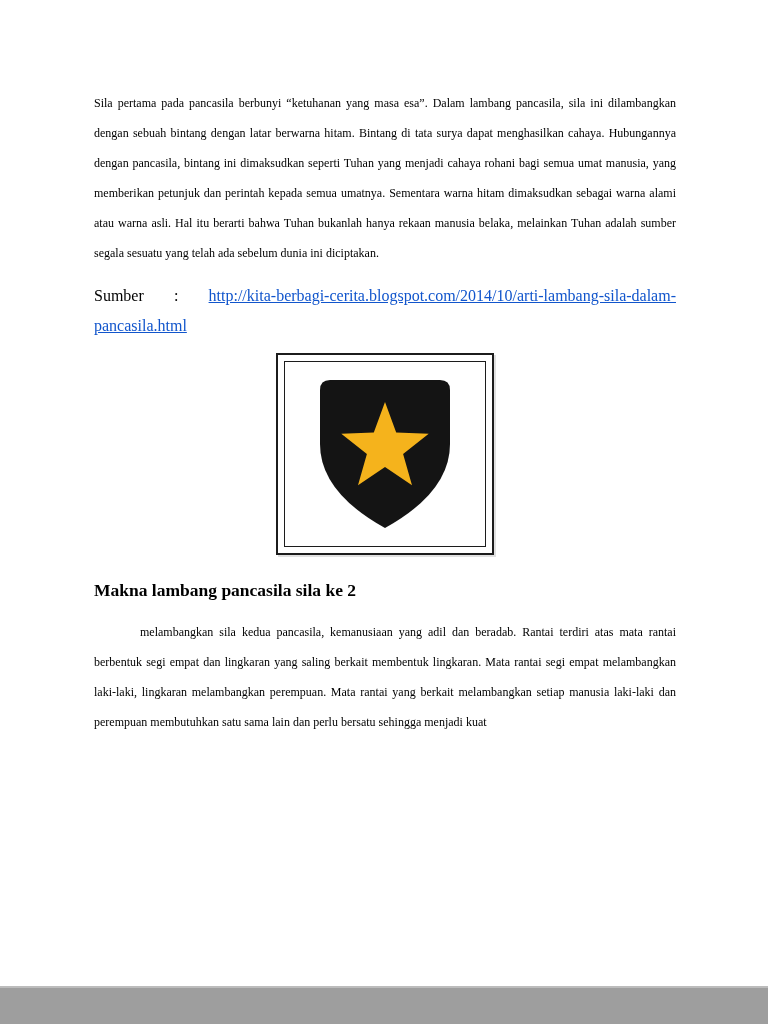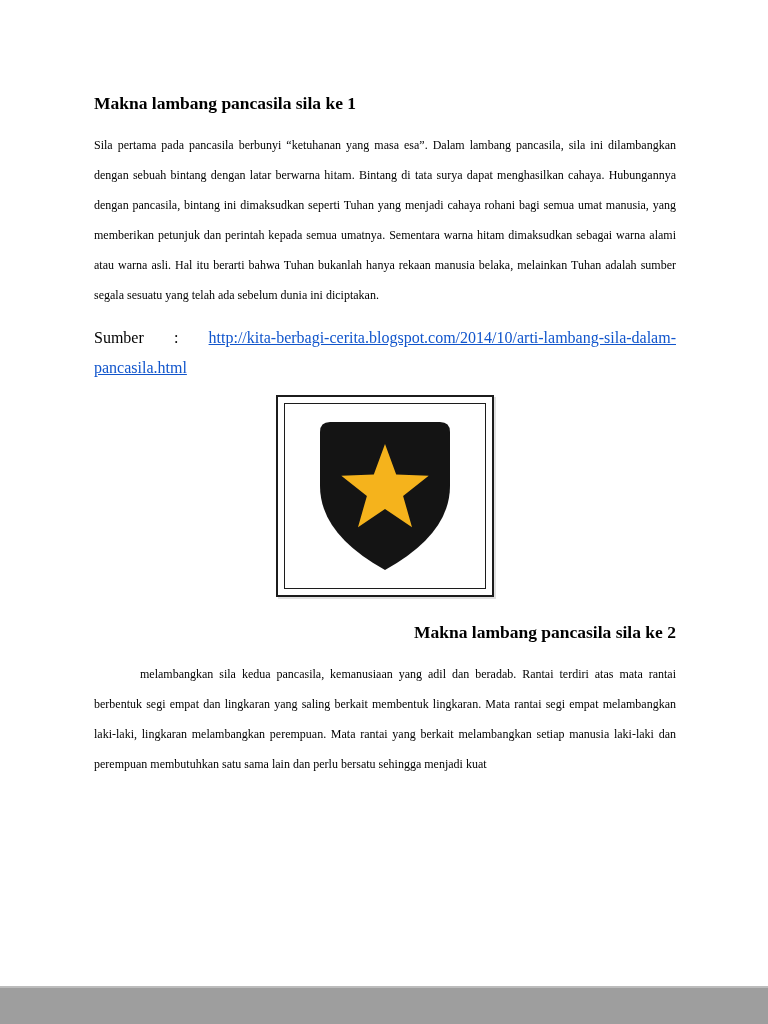--- a/index.html
+++ b/index.html
@@ -15,21 +15,21 @@
     position:absolute;
     left:94px; top:88px;
     width:582px;
   }
   .doc-heading {
     font-size:17.5px;
     font-weight:700;
     line-height:30px;
     margin:0 0 12px 0;
   }
-  .doc-heading.second { margin-top:0;text-align:right; }
+  .doc-heading.second { margin-top:0; }
   .doc-para {
     font-size:12px;
     line-height:30px;
     text-align:justify;
     margin:0 0 13px 0;
   }
   .doc-para.indent { text-indent:46px; }
   .source-line {
     font-size:16px;
     line-height:30px;
@@ -66,21 +66,20 @@
     height:36px;
     background:var(--footer, #9e9e9e);
     border-top:2px solid #bcbcbc;
   }
 </style>
 </head>
 <body>
 
 <div class="content">
 
-  <p class="doc-heading">Makna lambang pancasila sila ke 1</p>
 
   <p class="doc-para">Sila pertama pada pancasila berbunyi “ketuhanan yang masa esa”. Dalam lambang pancasila, sila ini dilambangkan dengan sebuah bintang dengan latar berwarna hitam. Bintang di tata surya dapat menghasilkan cahaya. Hubungannya dengan pancasila, bintang ini dimaksudkan seperti Tuhan yang menjadi cahaya rohani bagi semua umat manusia, yang memberikan petunjuk dan perintah kepada semua umatnya. Sementara warna hitam dimaksudkan sebagai warna alami atau warna asli. Hal itu berarti bahwa Tuhan bukanlah hanya rekaan manusia belaka, melainkan Tuhan adalah sumber segala sesuatu yang telah ada sebelum dunia ini diciptakan.</p>
 
   <p class="source-line"><span>Sumber : </span><a class="doc-link" href="#">http://kita-berbagi-cerita.blogspot.com/2014/10/arti-lambang-sila-dalam-pancasila.html</a></p>
 
   <div class="figure-wrap">
     <div class="frame-outer">
       <div class="frame-inner">
         <svg width="150" height="160" viewBox="0 0 150 160">
           <path d="M20,6 H130 Q140,6 140,16 V70 Q140,118 75,154 Q10,118 10,70 V16 Q10,6 20,6 Z" fill="#141414"></path>

